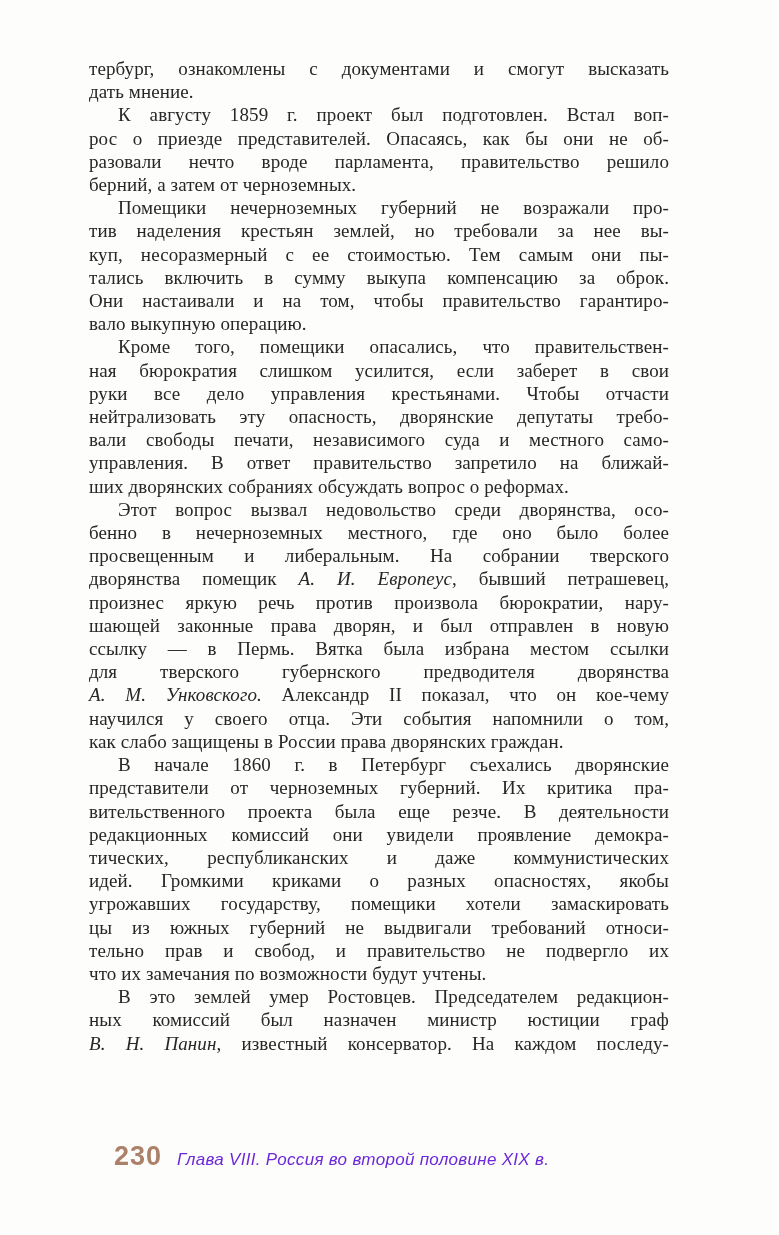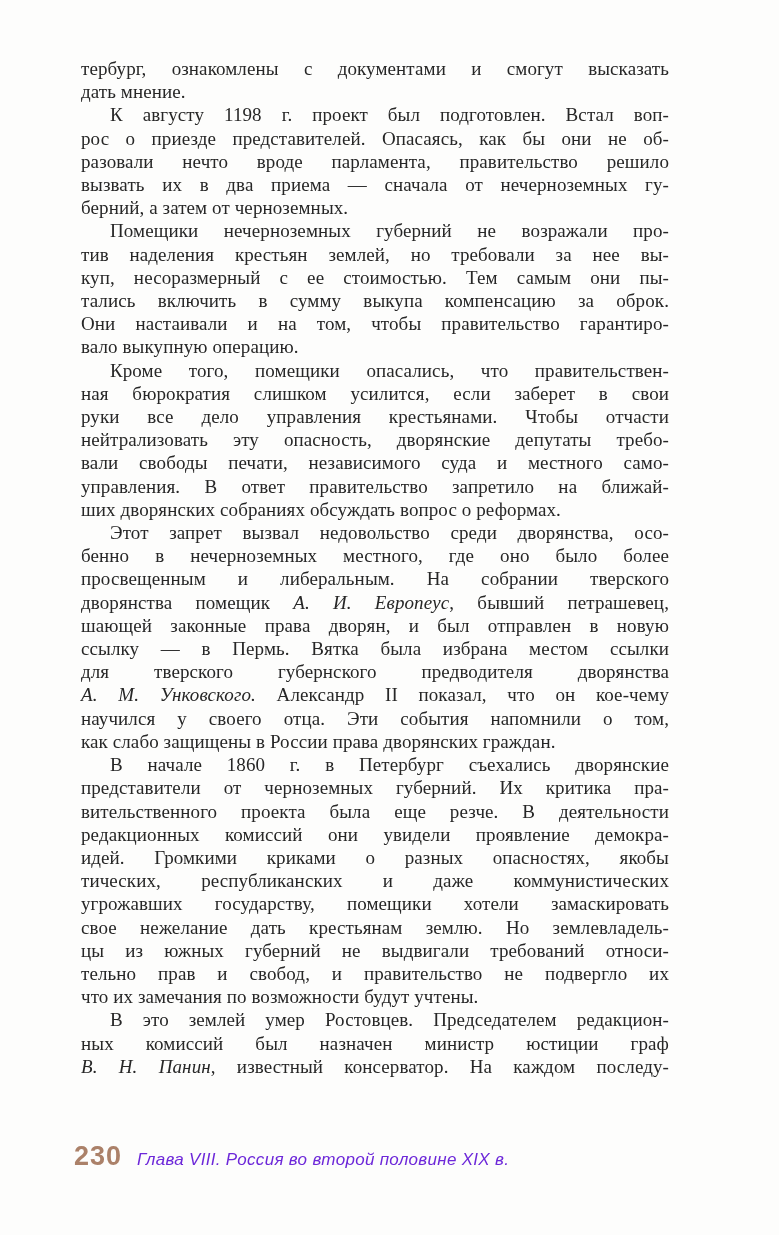--- a/index.html
+++ b/index.html
@@ -28,20 +28,21 @@
     line-height: 23.2px;
     letter-spacing: 0.1px;
   }
   .paragraph {
     margin: 0;
   }
   .line {
     text-align: justify;
     text-align-last: left;
     white-space: normal;
+    margin-left: 8px;
   }
   .line.just {
     text-align-last: justify;
   }
   .line.first-indent {
     text-indent: 29px;
   }
   .seg-italic {
     font-style: italic;
   }
@@ -51,81 +52,81 @@
     top: 1141px;
     display: flex;
     align-items: baseline;
     gap: 15px;
     font-family: "Liberation Sans", "DejaVu Sans", sans-serif;
   }
   .page-num {
     font-size: 27px;
     font-weight: bold;
     letter-spacing: 1px;
+    margin-left: 40px;
   }
   .chapter {
     font-size: 17px;
     font-style: italic;
     letter-spacing: 0.3px;
   }
 </style>
 </head>
 <body style="background: rgb(253, 253, 252);">
 
 <div class="page" style="color: rgb(39, 39, 39);">
   <div class="text-block" id="text-block">
       <div class="paragraph">
         <div class="line just"><span>тербург, ознакомлены с документами и смогут высказать</span></div>
         <div class="line"><span>дать мнение.</span></div>
       </div>
       <div class="paragraph">
-        <div class="line just first-indent"><span>К августу 1198 г. проект был подготовлен. Встал воп-</span></div>
+        <div class="line just first-indent"><span>К августу 1859 г. проект был подготовлен. Встал воп-</span></div>
         <div class="line just"><span>рос о приезде представителей. Опасаясь, как бы они не об-</span></div>
         <div class="line just"><span>разовали нечто вроде парламента, правительство решило</span></div>
-        <div class="line just"><span>вызвать их в два приема — сначала от нечерноземных гу-</span></div>
         <div class="line"><span>берний, а затем от черноземных.</span></div>
       </div>
       <div class="paragraph">
         <div class="line just first-indent"><span>Помещики нечерноземных губерний не возражали про-</span></div>
         <div class="line just"><span>тив наделения крестьян землей, но требовали за нее вы-</span></div>
         <div class="line just"><span>куп, несоразмерный с ее стоимостью. Тем самым они пы-</span></div>
         <div class="line just"><span>тались включить в сумму выкупа компенсацию за оброк.</span></div>
         <div class="line just"><span>Они настаивали и на том, чтобы правительство гарантиро-</span></div>
         <div class="line"><span>вало выкупную операцию.</span></div>
       </div>
       <div class="paragraph">
         <div class="line just first-indent"><span>Кроме того, помещики опасались, что правительствен-</span></div>
         <div class="line just"><span>ная бюрократия слишком усилится, если заберет в свои</span></div>
         <div class="line just"><span>руки все дело управления крестьянами. Чтобы отчасти</span></div>
         <div class="line just"><span>нейтрализовать эту опасность, дворянские депутаты требо-</span></div>
         <div class="line just"><span>вали свободы печати, независимого суда и местного само-</span></div>
         <div class="line just"><span>управления. В ответ правительство запретило на ближай-</span></div>
         <div class="line"><span>ших дворянских собраниях обсуждать вопрос о реформах.</span></div>
       </div>
       <div class="paragraph">
-        <div class="line just first-indent"><span>Этот запрет вызвал недовольство среди дворянства, осо-</span></div>
+        <div class="line just first-indent"><span>Этот вопрос вызвал недовольство среди дворянства, осо-</span></div>
         <div class="line just"><span>бенно в нечерноземных местного, где оно было более</span></div>
         <div class="line just"><span>просвещенным и либеральным. На собрании тверского</span></div>
         <div class="line just"><span>дворянства помещик </span><span class="seg-italic">А. И. Европеус</span><span>, бывший петрашевец,</span></div>
+        <div class="line just"><span>произнес яркую речь против произвола бюрократии, нару-</span></div>
         <div class="line just"><span>шающей законные права дворян, и был отправлен в новую</span></div>
         <div class="line just"><span>ссылку — в Пермь. Вятка была избрана местом ссылки</span></div>
         <div class="line just"><span>для тверского губернского предводителя дворянства</span></div>
         <div class="line just"><span class="seg-italic">А. М. Унковского.</span><span> Александр II показал, что он кое-чему</span></div>
         <div class="line just"><span>научился у своего отца. Эти события напомнили о том,</span></div>
         <div class="line"><span>как слабо защищены в России права дворянских граждан.</span></div>
       </div>
       <div class="paragraph">
         <div class="line just first-indent"><span>В начале 1860 г. в Петербург съехались дворянские</span></div>
         <div class="line just"><span>представители от черноземных губерний. Их критика пра-</span></div>
         <div class="line just"><span>вительственного проекта была еще резче. В деятельности</span></div>
         <div class="line just"><span>редакционных комиссий они увидели проявление демокра-</span></div>
+        <div class="line just"><span>тических, республиканских и даже коммунистических</span></div>
         <div class="line just"><span>идей. Громкими криками о разных опасностях, якобы</span></div>
-        <div class="line just"><span>тических, республиканских и даже коммунистических</span></div>
         <div class="line just"><span>угрожавших государству, помещики хотели замаскировать</span></div>
-        <div class="line just"><span>свое нежелание дать крестьянам землю. Но землевладель-</span></div>
         <div class="line just"><span>цы из южных губерний не выдвигали требований относи-</span></div>
         <div class="line just"><span>тельно прав и свобод, и правительство не подвергло их</span></div>
         <div class="line"><span>что их замечания по возможности будут учтены.</span></div>
       </div>
       <div class="paragraph">
         <div class="line just first-indent"><span>В это землей умер Ростовцев. Председателем редакцион-</span></div>
         <div class="line just"><span>ных комиссий был назначен министр юстиции граф</span></div>
         <div class="line just"><span class="seg-italic">В. Н. Панин</span><span>, известный консерватор. На каждом последу-</span></div>
       </div>
     </div>

